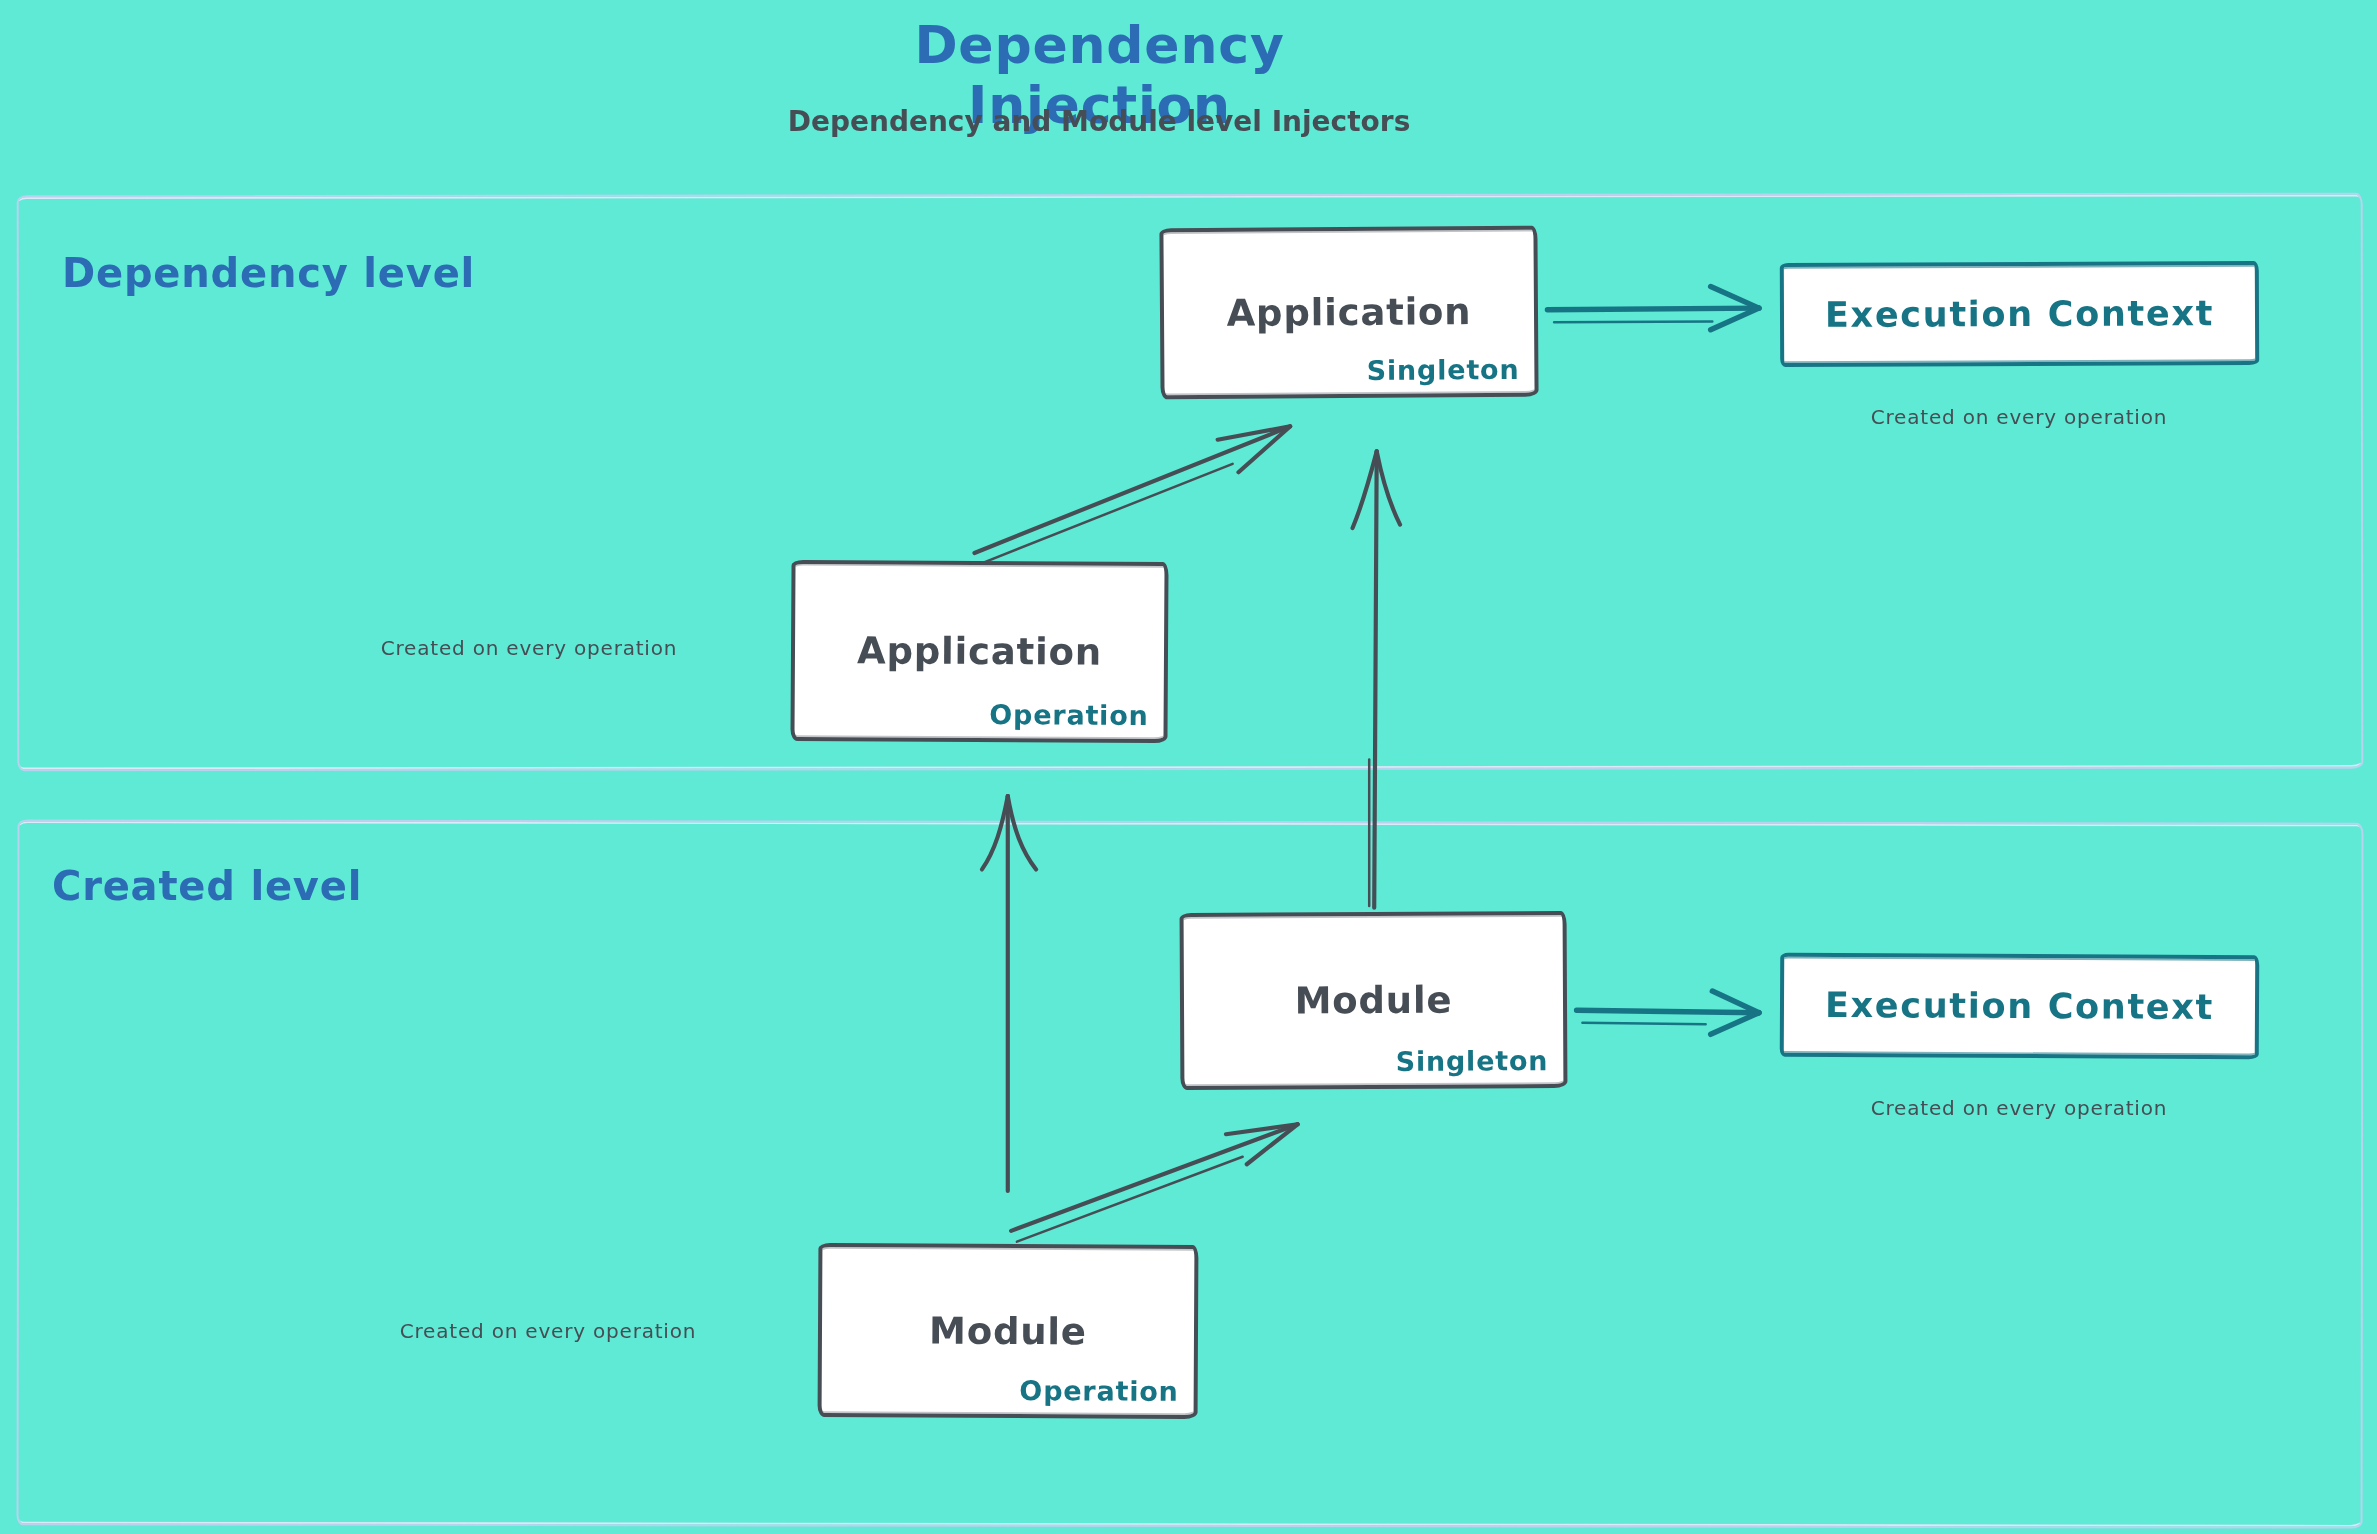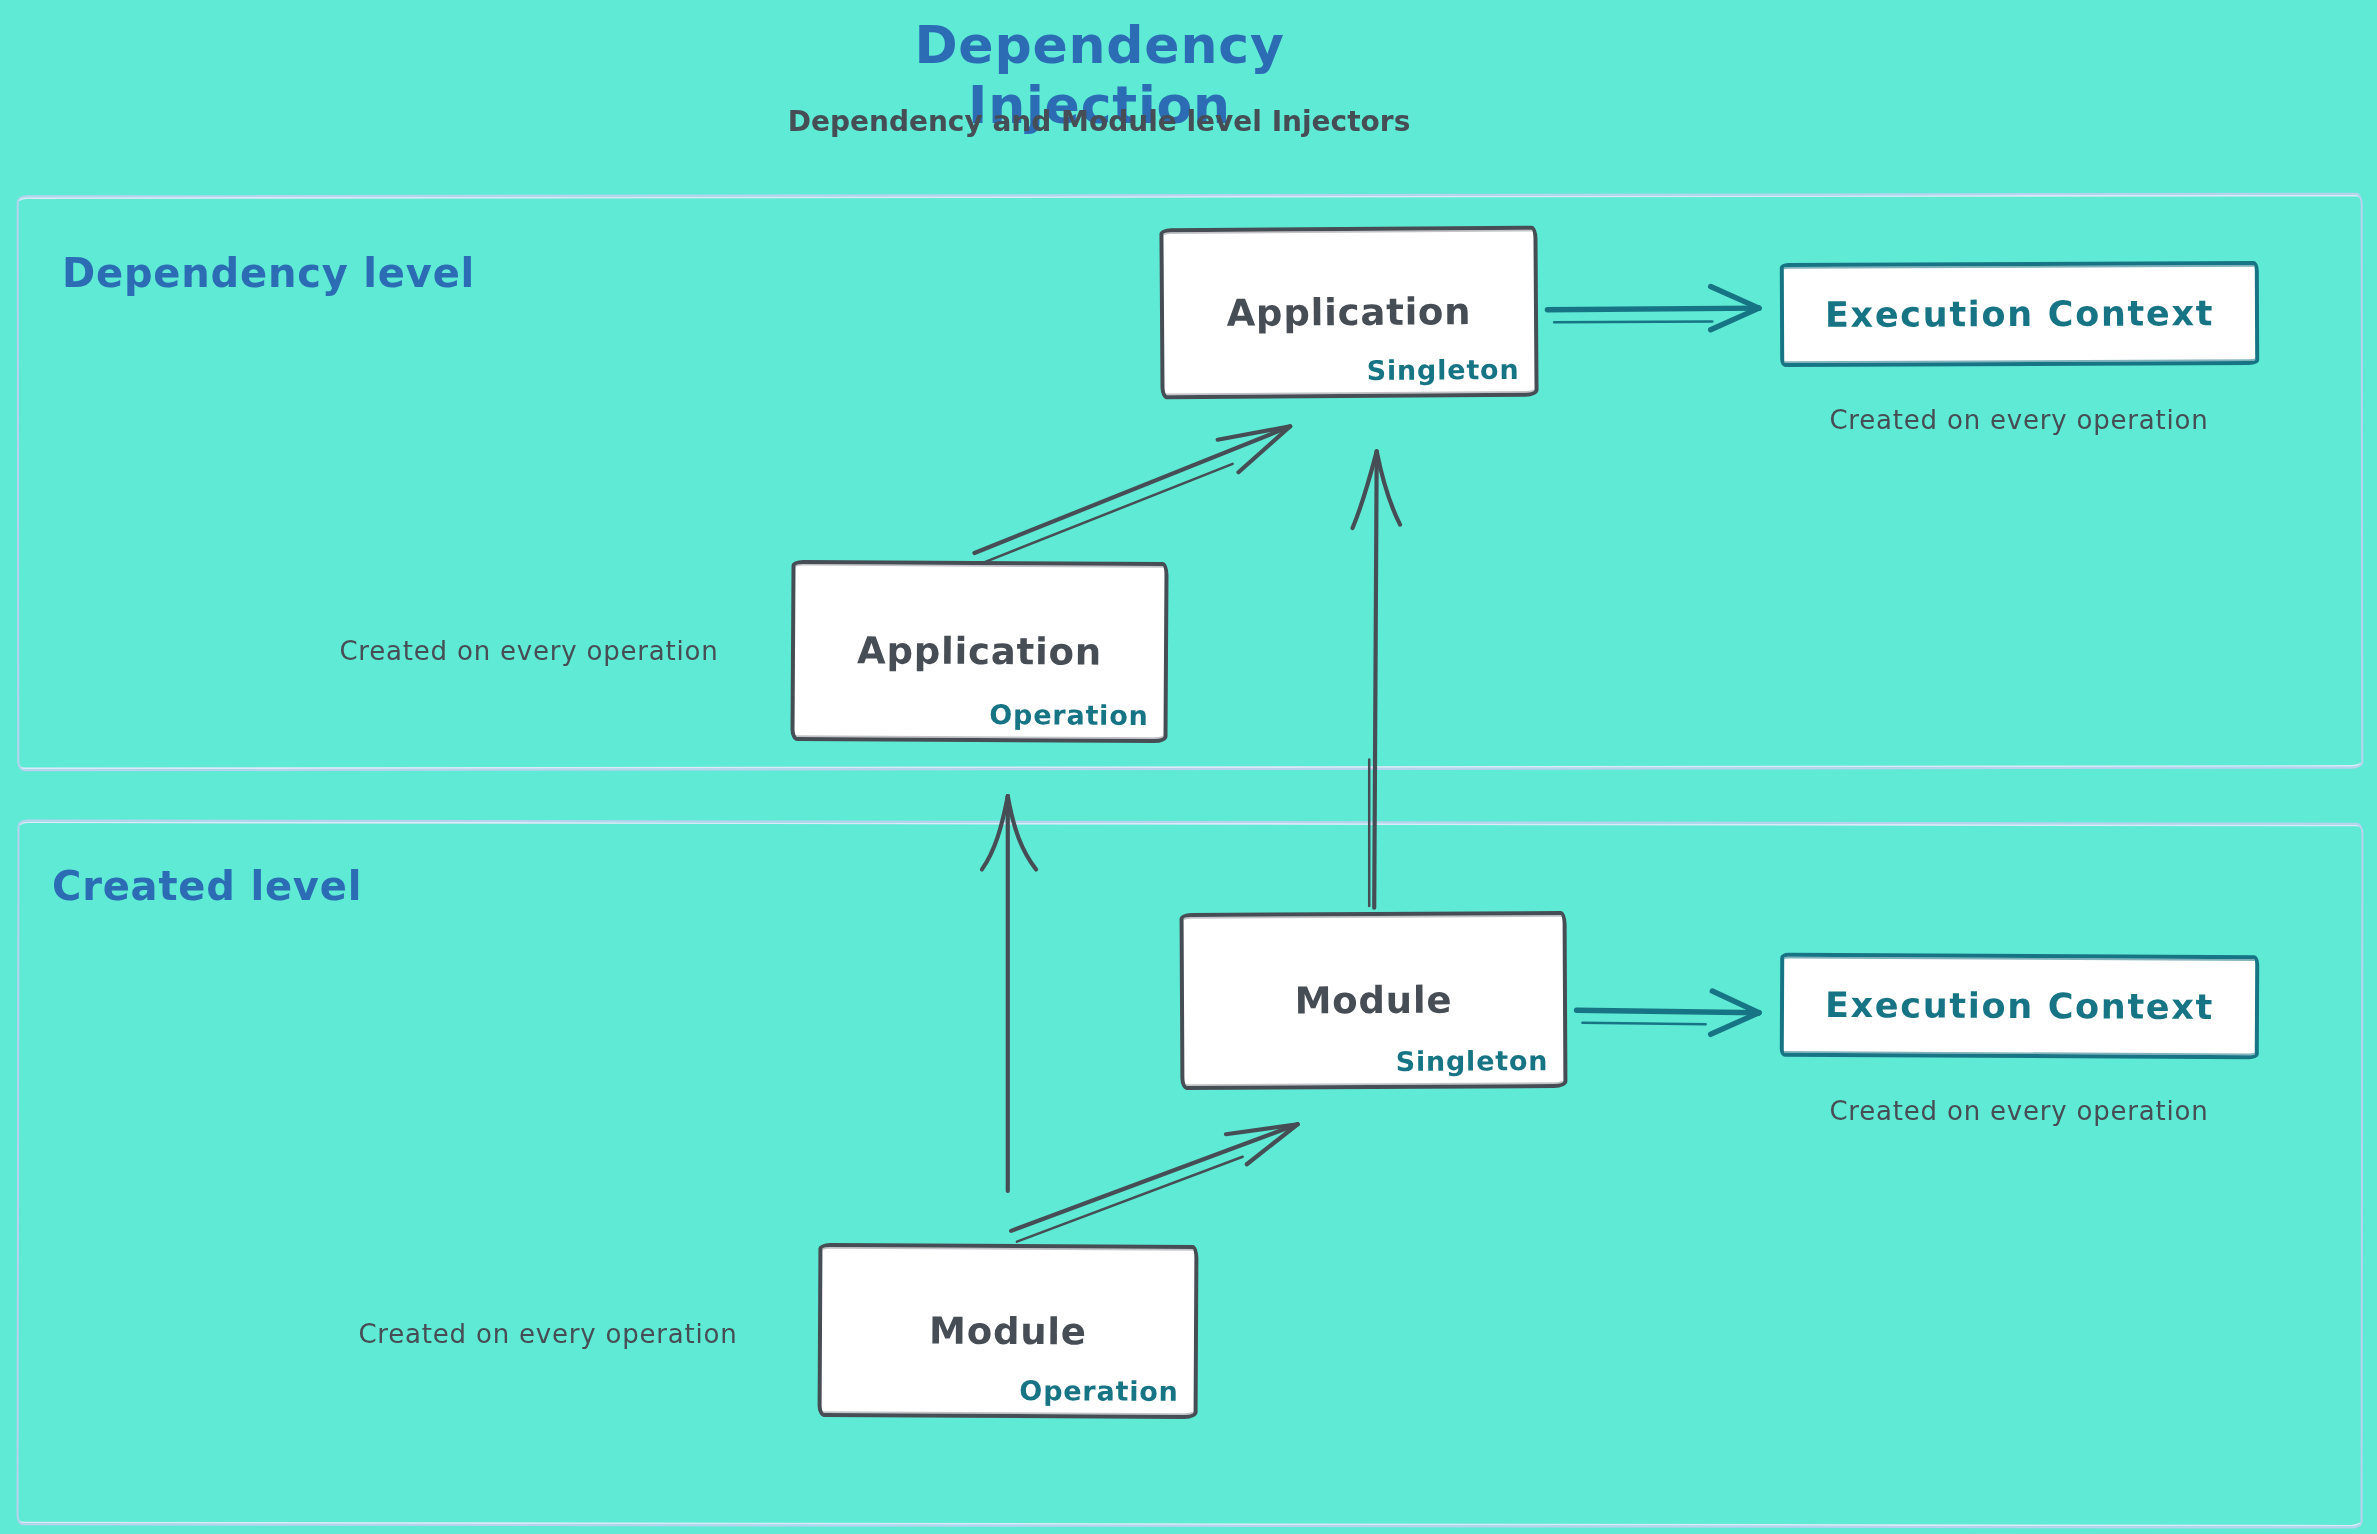--- a/index.html
+++ b/index.html
@@ -68,21 +68,21 @@
     box-shadow:inset 0 5px 0 -3.3px rgba(23,116,133,.55), inset 0 -5px 0 -3.3px rgba(23,116,133,.55);
     display:flex;align-items:center;justify-content:center;
   }
   .ecbox .ec-label{font-size:35px;font-weight:bold;color:var(--teal);letter-spacing:1.7px;white-space:nowrap;}
   .ecbox.app{left:1780px;top:262px;width:479px;height:104px;transform:rotate(-0.25deg);}
   .ecbox.module{left:1780px;top:954px;width:479px;height:104px;transform:rotate(0.3deg);}
 
   
   .caption{
     position:absolute;width:500px;text-align:center;
-    font-size:26px;font-weight:500;color:var(--ink);letter-spacing:0.8px;white-space:nowrap;
+    font-size:20px;font-weight:500;color:var(--ink);letter-spacing:0.8px;white-space:nowrap;
   }
   .caption.ec-app{left:1769px;top:405px;}
   .caption.ec-module{left:1769px;top:1096px;}
   .caption.op-app{left:279px;top:636px;}
   .caption.op-module{left:298px;top:1319px;}
 
   
   svg.arrows{position:absolute;left:0;top:0;width:2377px;height:1534px;pointer-events:none;}
   .stroke-ink{stroke:var(--ink);}
   .stroke-teal{stroke:var(--teal);}

